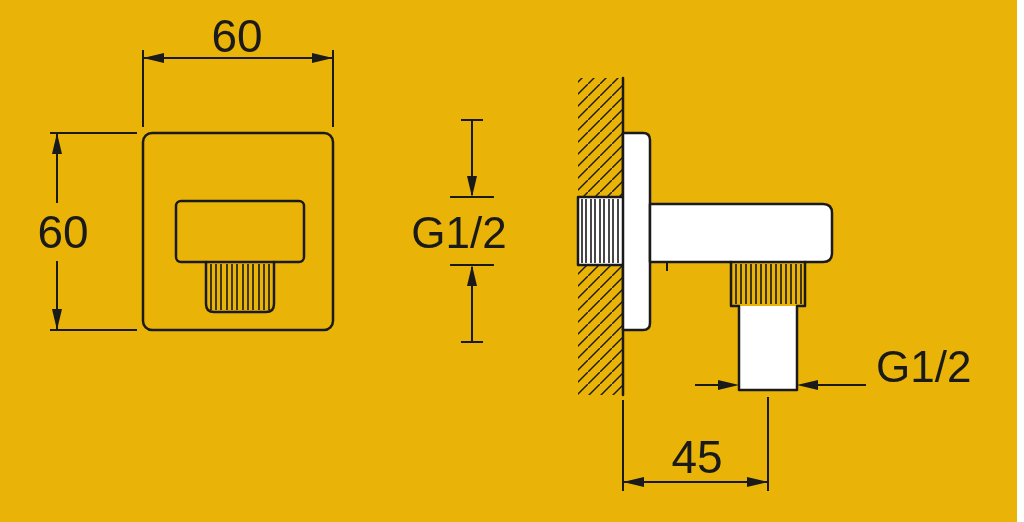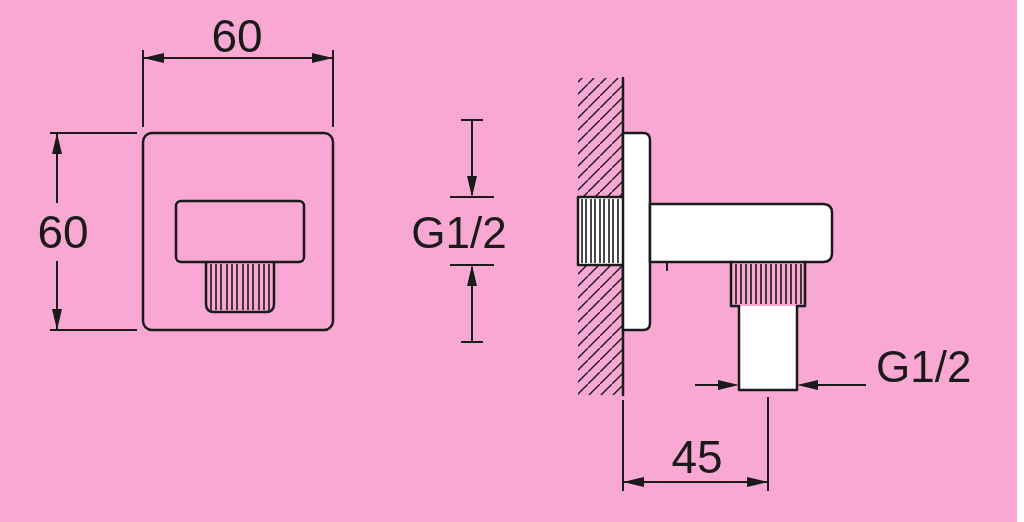--- a/index.html
+++ b/index.html
@@ -1,17 +1,17 @@
 <!DOCTYPE html>
 <html><head>
 <meta charset="utf-8">
 <style>
   html,body{margin:0;padding:0;background:#ffffff;}
   body{width:1024px;height:522px;overflow:hidden;}
-  .canvas{width:1017px;height:522px;background:#f9a8d4;}
+  .canvas{width:1017px;height:522px;background:#eab308;}
   svg{display:block;}
   text{font-family:"Liberation Sans", sans-serif;fill:#1a1a1a;}
   .dim-num{font-size:46px;}
   .dim-thread{font-size:44px;}
   .outline{fill:none;stroke:#1a1a1a;stroke-width:2.5;stroke-linecap:round;stroke-linejoin:round;}
   .outline-filled{fill:#ffffff;stroke:#1a1a1a;stroke-width:2.5;stroke-linejoin:round;}
   .thread{fill:none;stroke:#1a1a1a;stroke-width:1.6;}
   .dimline{fill:none;stroke:#1a1a1a;stroke-width:2;}
   .arrow{fill:#1a1a1a;stroke:none;}
 </style>

